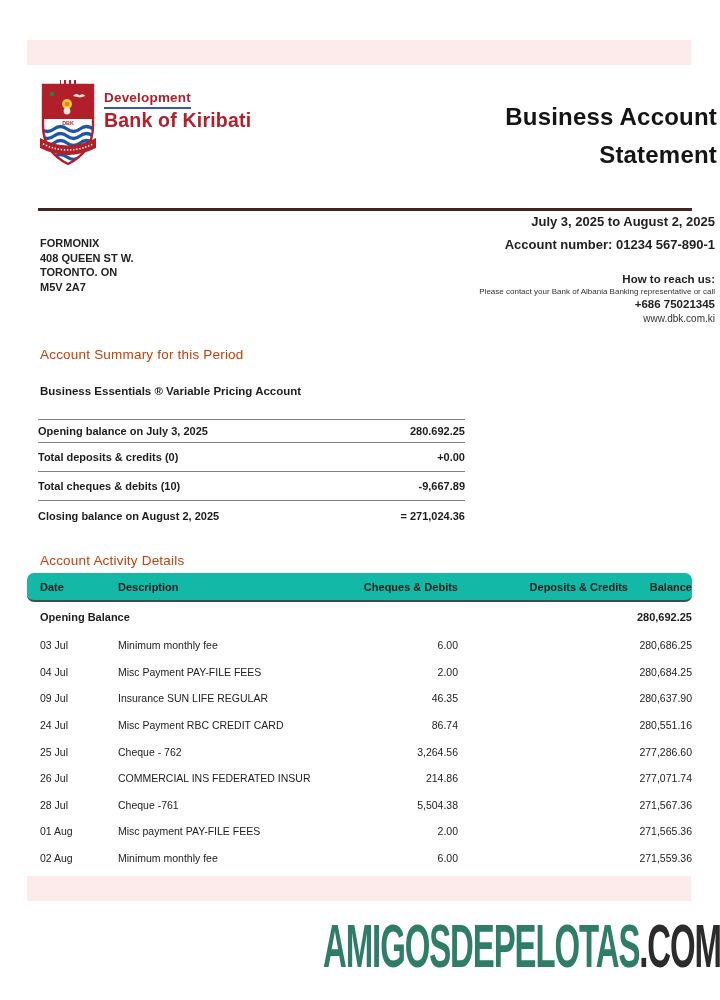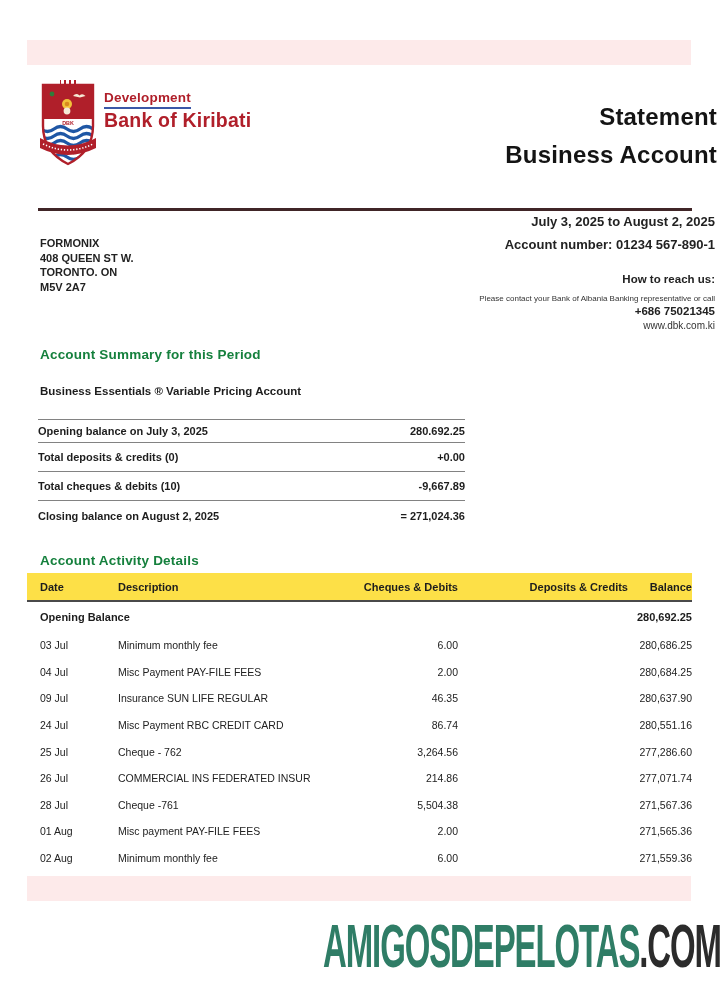--- a/index.html
+++ b/index.html
@@ -20,42 +20,43 @@
   .doc-title{
     position:absolute;right:26px;top:98px;text-align:right;
     font-size:24px;font-weight:bold;color:#141414;line-height:38px;letter-spacing:.2px;
   }
   .divider{position:absolute;left:38px;top:208px;width:654px;height:3px;background:#402527;}
   .period{position:absolute;right:28px;top:214px;font-size:13px;font-weight:bold;color:#222;}
   .address{position:absolute;left:40px;top:236px;font-size:11px;font-weight:bold;line-height:14.5px;color:#222;}
   .right-info{position:absolute;right:28px;top:237px;text-align:right;}
   .acct-num{font-size:13px;font-weight:bold;color:#222;}
   .reach-head{margin-top:21px;font-size:11.5px;font-weight:bold;color:#222;}
-  .reach-note{margin-top:9px;font-size:8px;color:#333;}
+  .reach-note{margin-top:2px;font-size:8px;color:#333;}
   .reach-phone{margin-top:2px;font-size:11.5px;font-weight:bold;color:#222;}
   .reach-site{margin-top:3px;font-size:10px;color:#333;}
-  .sec-heading{position:absolute;left:40px;font-size:13.5px;font-weight:bold;color:#15803d;letter-spacing:.2px;}
+  .sec-heading{position:absolute;left:40px;font-size:13.5px;font-weight:normal;color:#c2410c;letter-spacing:.2px;}
   .sub-heading{position:absolute;left:40px;top:385px;font-size:11.5px;font-weight:bold;color:#1d1d1d;}
   
   .summary-table{position:absolute;left:38px;top:419px;width:427px;}
   .summary-row{
     display:flex;justify-content:space-between;align-items:center;
     font-size:11px;font-weight:bold;color:#1d1d1d;border-top:1.5px solid #828282;
     height:22px;
   }
   .summary-row:nth-child(n+2){height:28px;}
   .summary-row:last-child{height:30px;justify-content:space-between;}
   
   .activity{position:absolute;left:27px;top:573px;width:665px;}
   .grid-row{display:grid;grid-template-columns:91px 240px 100px 170px 64px;align-items:center;}
   .c-date{padding-left:13px;}
   .c-num{text-align:right;}
   .activity-header{
-    background:#fde047;height:27px;font-size:11px;font-weight:bold;color:#1d1d1d;
+    background:#14b8a6;height:27px;font-size:11px;font-weight:bold;color:#1d1d1d;
     border-bottom:2px solid #4a4a4a;
+    border-radius:7px;
   }
   .opening-row{height:30px;font-size:11px;font-weight:bold;color:#1d1d1d;}
   .txn-row{height:26.6px;font-size:10.5px;color:#222;}
   .bar.bottom-in{position:static;margin-top:5px;width:664px;}
   
   .watermark{position:absolute;top:916px;right:22px;}
   .watermark .wm-inner{
     display:inline-block;white-space:nowrap;font-size:61px;font-weight:bold;
     letter-spacing:-2px;transform:scaleX(0.54);transform-origin:100% 50%;line-height:1;
   }
@@ -110,22 +111,22 @@
     <path d="M1,58 q28,15 56,0 l0,10 q-28,14 -56,0 Z" fill="#b01f2a"></path>
     <path d="M4,64 q25,12 50,0" fill="none" stroke="#ffffff" stroke-width="1.6" stroke-dasharray="1.3 1.8"></path>
   </svg>
 
   <div class="wordmark">
     <span class="dev">Development</span>
     <div class="bank">Bank of Kiribati</div>
   </div>
 
   <div class="doc-title">
+    <div>Business Account</div>
     <div>Statement</div>
-    <div>Business Account</div>
   </div>
 
   <div class="divider"></div>
 
   <div class="period">July 3, 2025 to August 2, 2025</div>
 
   <div class="address">
       <div>FORMONIX</div>
       <div>408 QUEEN ST W.</div>
       <div>TORONTO. ON</div>

